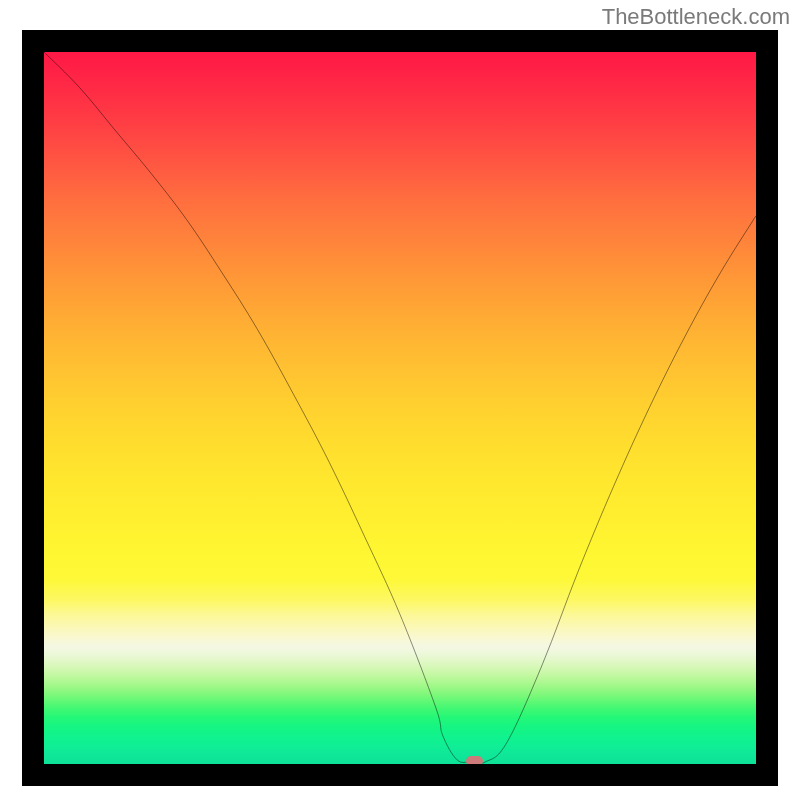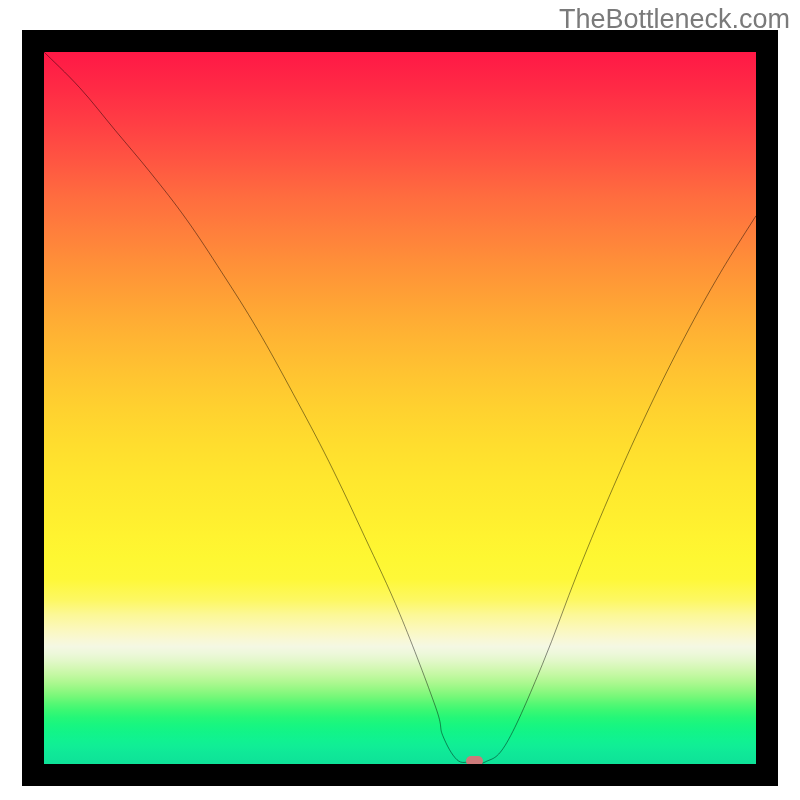--- a/index.html
+++ b/index.html
@@ -10,21 +10,21 @@
   }
   .container {
     width: 800px;
     height: 800px;
     position: relative;
   }
   .watermark {
     position: absolute;
     top: 4px;
     right: 10px;
-    font-size: 27px;
+    font-size: 22px;
     font-weight: 500;
     color: #7a7a7a;
     z-index: 10;
   }
   .chart-frame {
     position: absolute;
     left: 22px;
     top: 30px;
     width: 756px;
     height: 756px;

